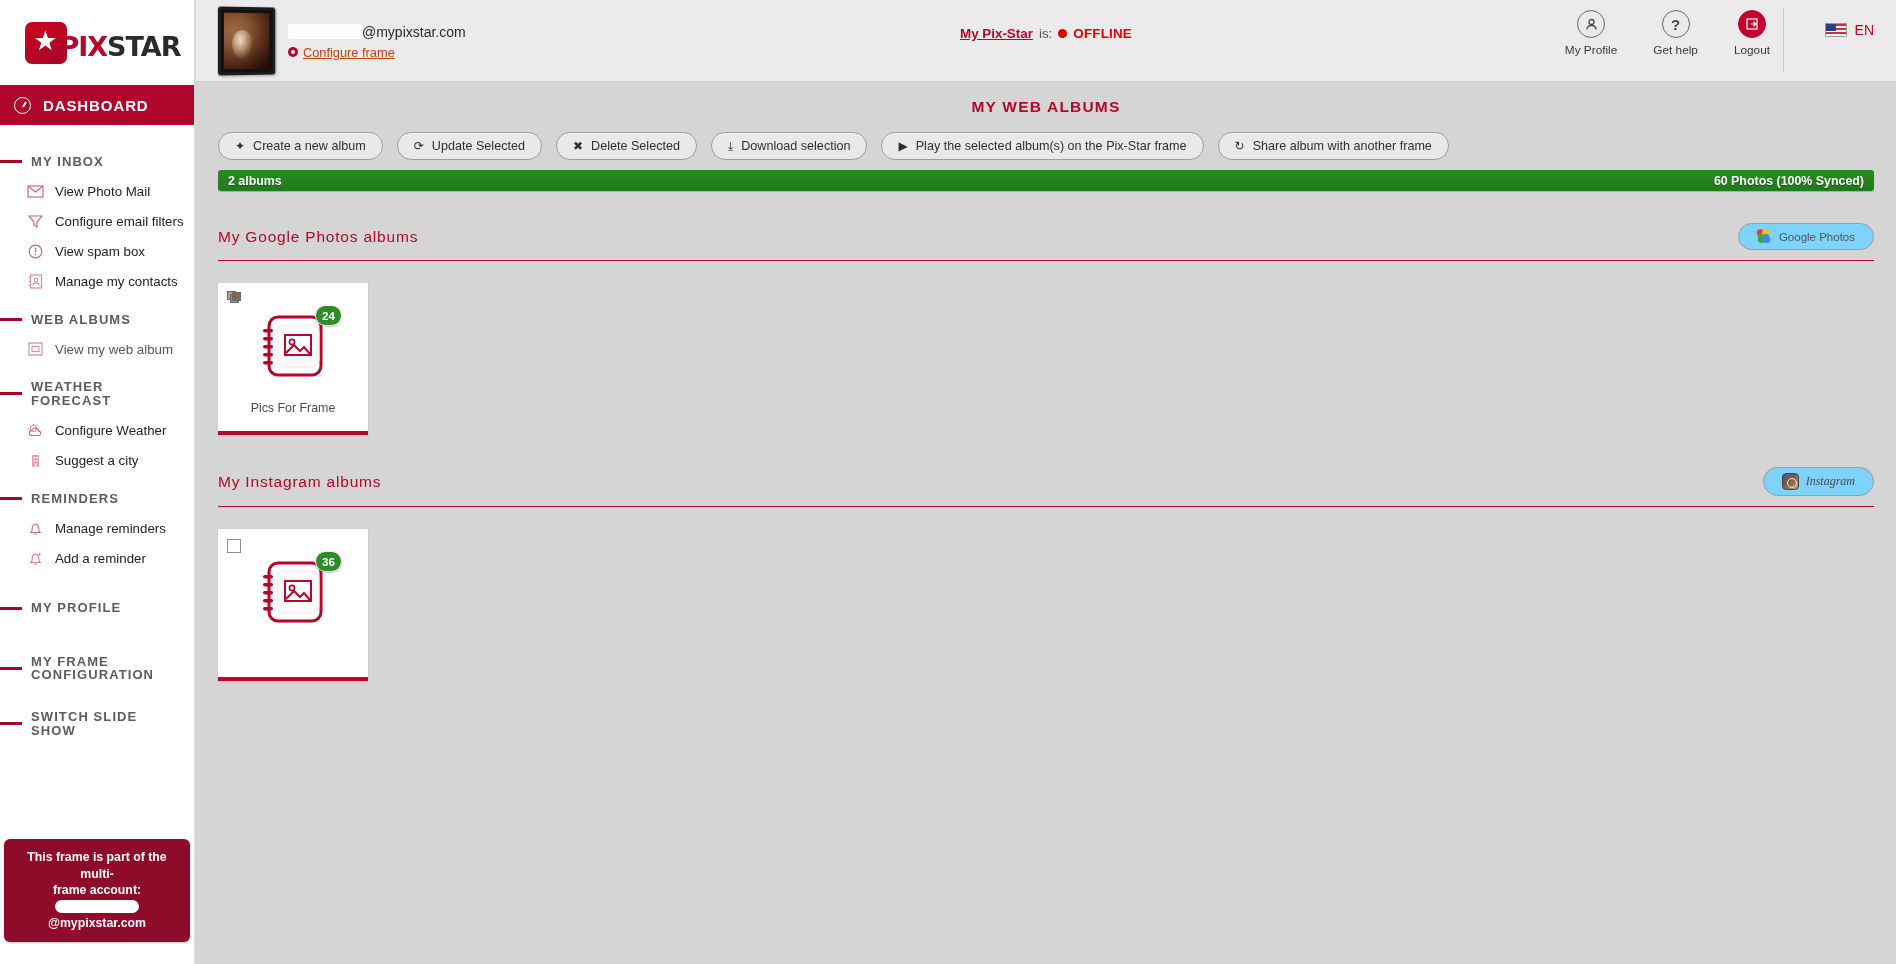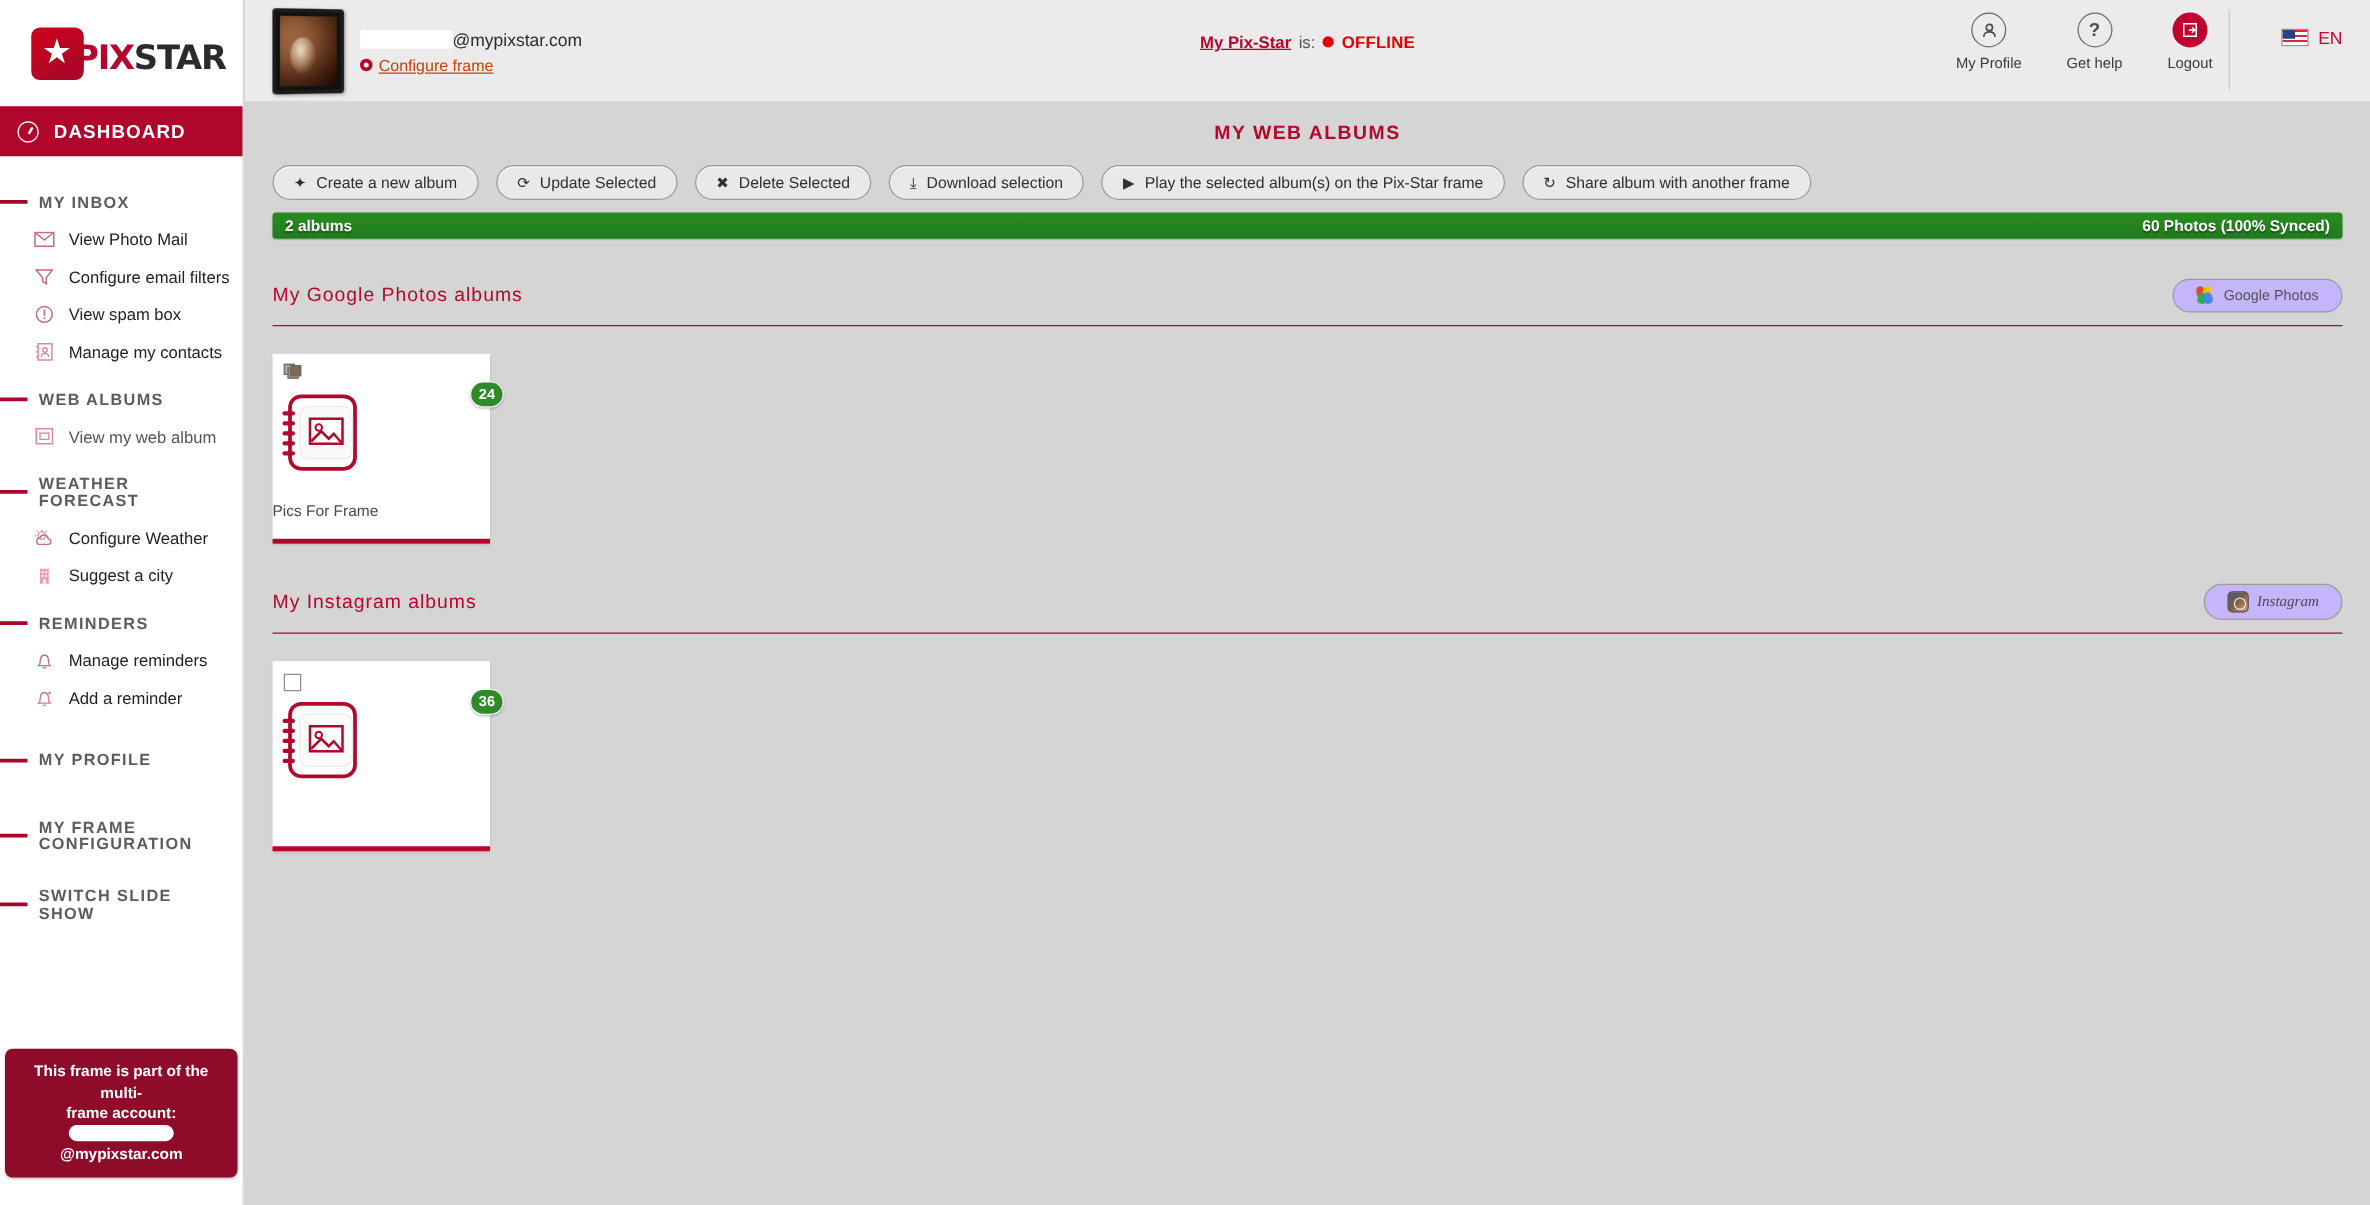--- a/index.html
+++ b/index.html
@@ -239,21 +239,21 @@
   .section-head {
     display: flex; align-items: center; justify-content: space-between;
     padding-bottom: 10px;
     border-bottom: 1px solid #b3072c;
   }
   .section-title {
     color: #b3072c; font-size: 15.5px; font-weight: normal; letter-spacing: .8px;
   }
   .svc-btn {
     display: inline-flex; align-items: center; gap: 7px;
-    background: #c4b5fd; border: 1px solid #9c9c9c; border-radius: 15px;
+    background: #7dd3fc; border: 1px solid #9c9c9c; border-radius: 15px;
     padding: 5px 18px; font-size: 11.5px; color: #555; cursor: pointer;
   }
   .gp-glyph { width: 15px; height: 15px; position: relative; flex:0 0 15px; }
   .gp-glyph i {
     position: absolute; width: 7px; height: 9px; border-radius: 50% 50% 40% 40%;
     display: block;
   }
   .gp-glyph i.a { background:#ea4335; left:0; top:0; transform: rotate(-20deg); }
   .gp-glyph i.b { background:#fbbc05; left:5px; top:0; transform: rotate(15deg); }
   .gp-glyph i.c { background:#34a853; left:1px; top:5px; transform: rotate(10deg); }
@@ -265,25 +265,25 @@
     border: 1px solid #55432f;
   }
   .ig-glyph:after {
     content:""; position:absolute; left:4px; top:4px; width:8px; height:8px;
     border-radius:50%; border: 1.6px solid #efe6da;
   }
   .ig-text { font-style: italic; font-family: "Liberation Serif", serif; font-size: 12px; color:#4a4a4a; }
 
   .cards { display: flex; gap: 18px; padding-top: 22px; }
   .card {
-    width: 174px; height: 152px;
+    width: 150px; height: 152px;
     background: #fff;
     border-bottom: 4px solid #b3072c;
     position: relative;
-    display: flex; flex-direction: column; 
+    display: flex; flex-direction: column; align-items: center;
     cursor: pointer;
     box-shadow: 0 1px 2px rgba(0,0,0,.12);
   }
   .card .corner-ico {
     position: absolute; left: 9px; top: 8px;
     width: 14px; height: 14px;
   }
   .card .chk {
     position: absolute; left: 9px; top: 10px;
     width: 14px; height: 14px; border: 1px solid #8d8d8d; background:#fff;

